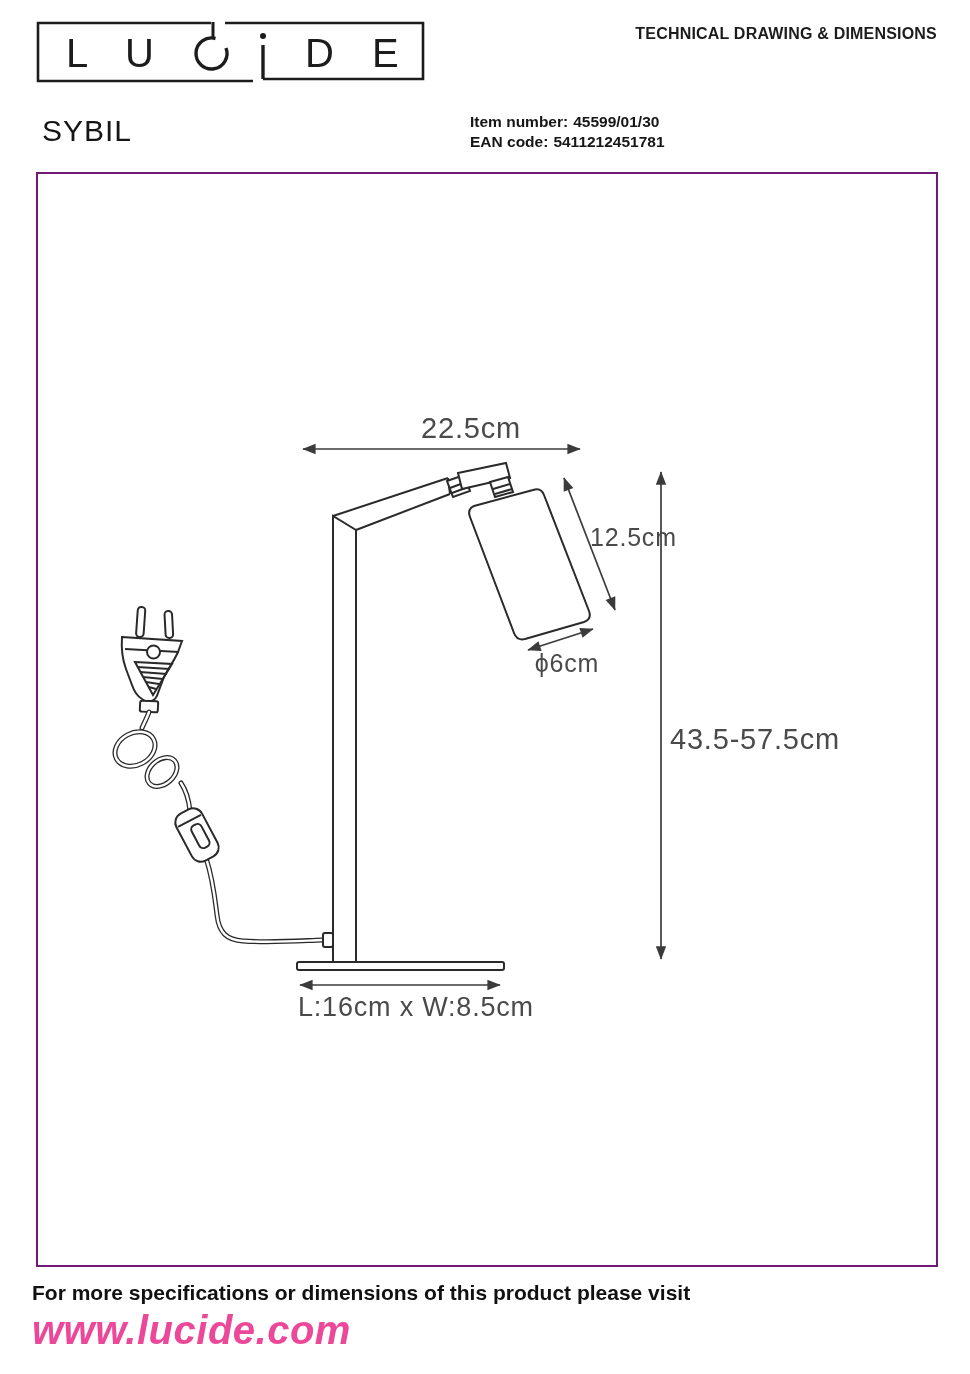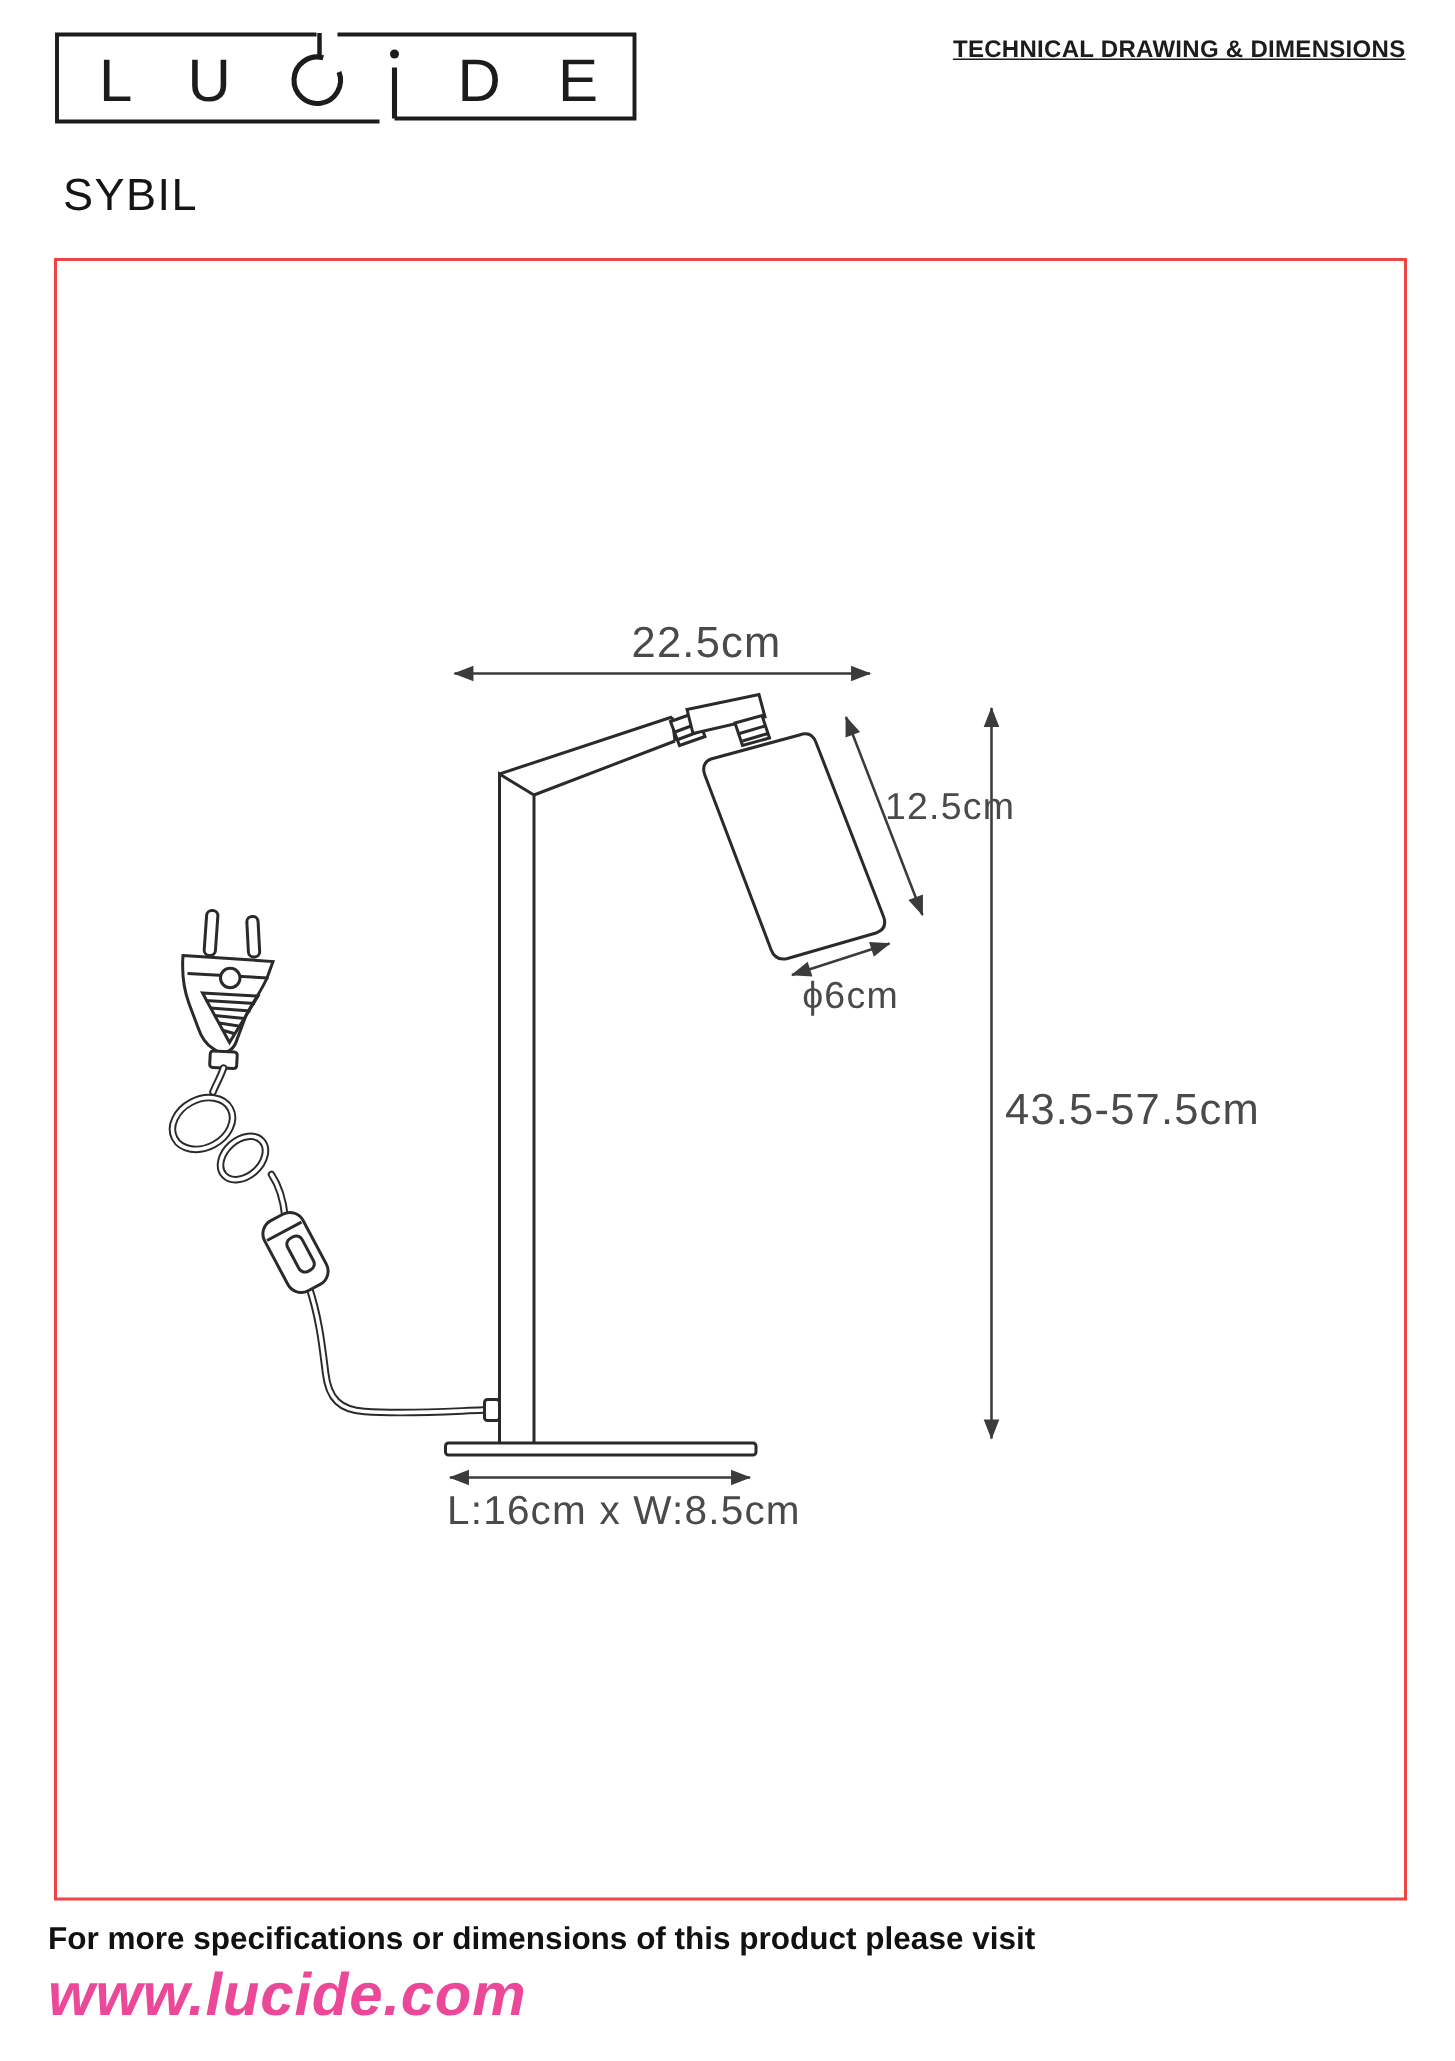--- a/index.html
+++ b/index.html
@@ -1,23 +1,23 @@
 <!DOCTYPE html>
 <html><head>
 <meta charset="utf-8">
 <style>
   html,body{margin:0;padding:0;background:#ffffff;}
   .page{position:relative;width:970px;height:1374px;background:#fff;overflow:hidden;
         font-family:"Liberation Sans",sans-serif;color:#1b1b1b;}
   .abs{position:absolute;}
-  .page-title{right:33px;top:25px;font-size:16px;font-weight:700;letter-spacing:.2px;color:#1c1c1c;text-decoration:underline;}
+  .page-title{right:33px;top:25px;font-size:16px;font-weight:700;letter-spacing:.2px;color:#1c1c1c;}
   .product-name{left:42px;top:114px;font-size:30px;font-weight:400;letter-spacing:1px;color:#151515;}
   .codes{left:470px;top:112px;font-size:15.5px;font-weight:700;line-height:20px;color:#161616;}
   .codes .val{margin-left:5px;}
-  .drawing-box{left:36px;top:172px;width:902px;height:1095px;border:2px solid #ef4444;box-sizing:border-box;background:#fff;}
+  .drawing-box{left:36px;top:172px;width:902px;height:1095px;border:2px solid #701a75;box-sizing:border-box;background:#fff;}
   .footer{left:32px;top:1281px;}
   .footer-line1{font-size:21px;font-weight:700;color:#111;}
   .footer-line2{font-size:40px;font-weight:700;letter-spacing:.5px;color:#ec4899;margin-top:3px;font-style:italic;}
   .logo-letter{font-family:"Liberation Sans",sans-serif;font-size:40px;fill:#1c1c1c;}
   .dim-label{font-family:"Liberation Sans",sans-serif;fill:#4a4a4a;letter-spacing:.8px;}
   .ink{stroke:#2a2a2a;fill:none;stroke-width:2;}
   .inkf{stroke:#2a2a2a;fill:#ffffff;stroke-width:2;}
   .dimline{stroke:#3b3b3b;stroke-width:1.7;fill:none;}
   .cord-ink{stroke:#2a2a2a;stroke-width:5;fill:none;stroke-linecap:round;}
   .cord-white{stroke:#ffffff;stroke-width:2.4;fill:none;stroke-linecap:round;}
@@ -41,20 +41,24 @@
       <circle cx="263" cy="36" r="3" fill="#1c1c1c"></circle>
       <path d="M263,45 L263,79" stroke="#1c1c1c" stroke-width="3.4"></path>
     </g>
     <text class="logo-letter" x="305" y="67">D</text>
     <text class="logo-letter" x="372" y="67">E</text>
   </svg>
 
   <div class="abs page-title">TECHNICAL DRAWING &amp; DIMENSIONS</div>
 
   <div class="abs product-name">SYBIL</div>
+  <div class="abs codes">
+    <div><span>Item number:</span><span class="val">45599/01/30</span></div>
+    <div><span>EAN code:</span><span class="val">5411212451781</span></div>
+  </div>
 
   <div class="abs drawing-box">
     <svg width="898" height="1091" viewBox="37 173 898 1091">
       <defs>
         <marker id="arr" viewBox="0 0 10 8" refX="9" refY="4" markerWidth="9" markerHeight="7" orient="auto-start-reverse">
           <path d="M0.5,0.5 L9.5,4 L0.5,7.5 Z" fill="#3b3b3b"></path>
         </marker>
       </defs>
 
       <g>

